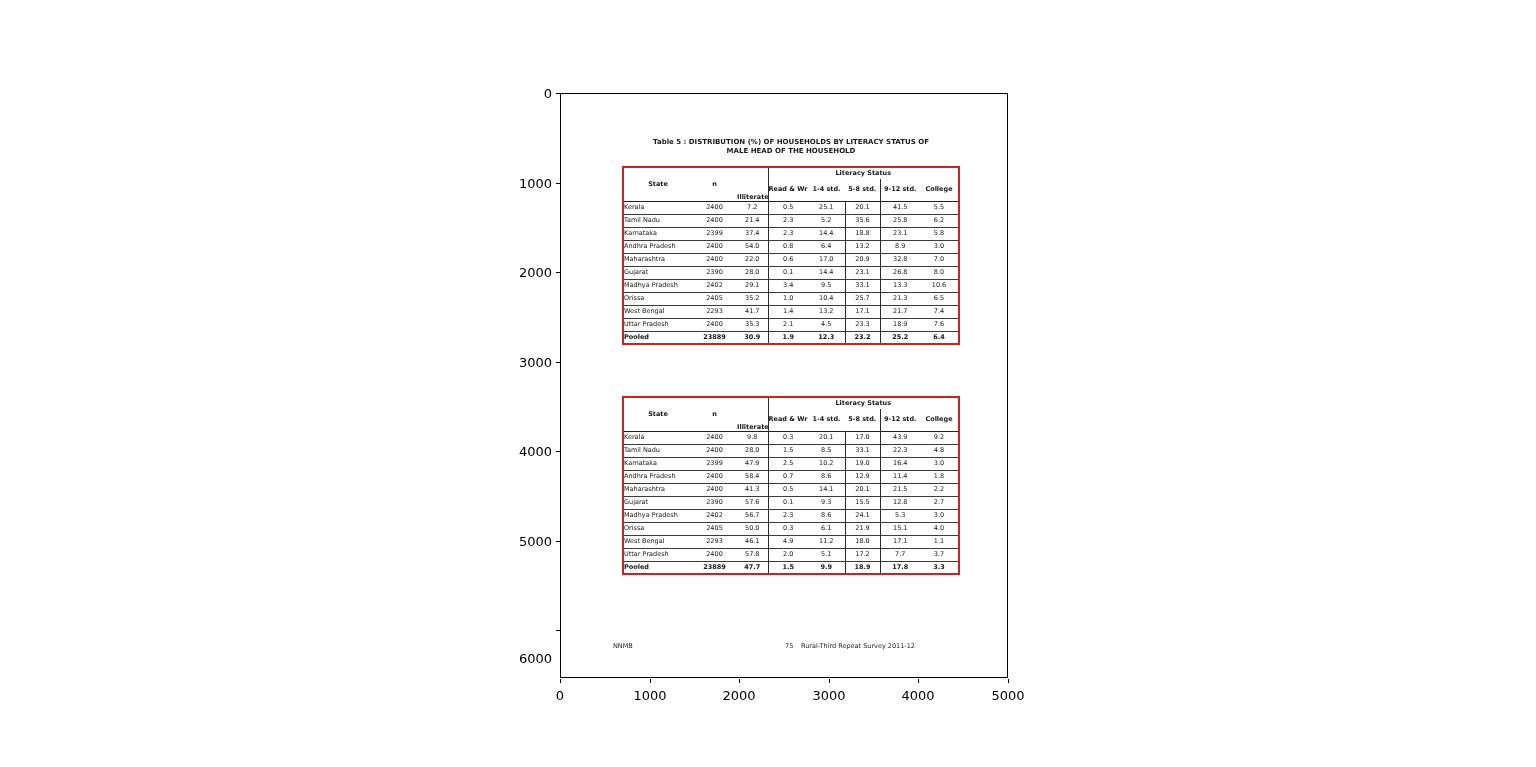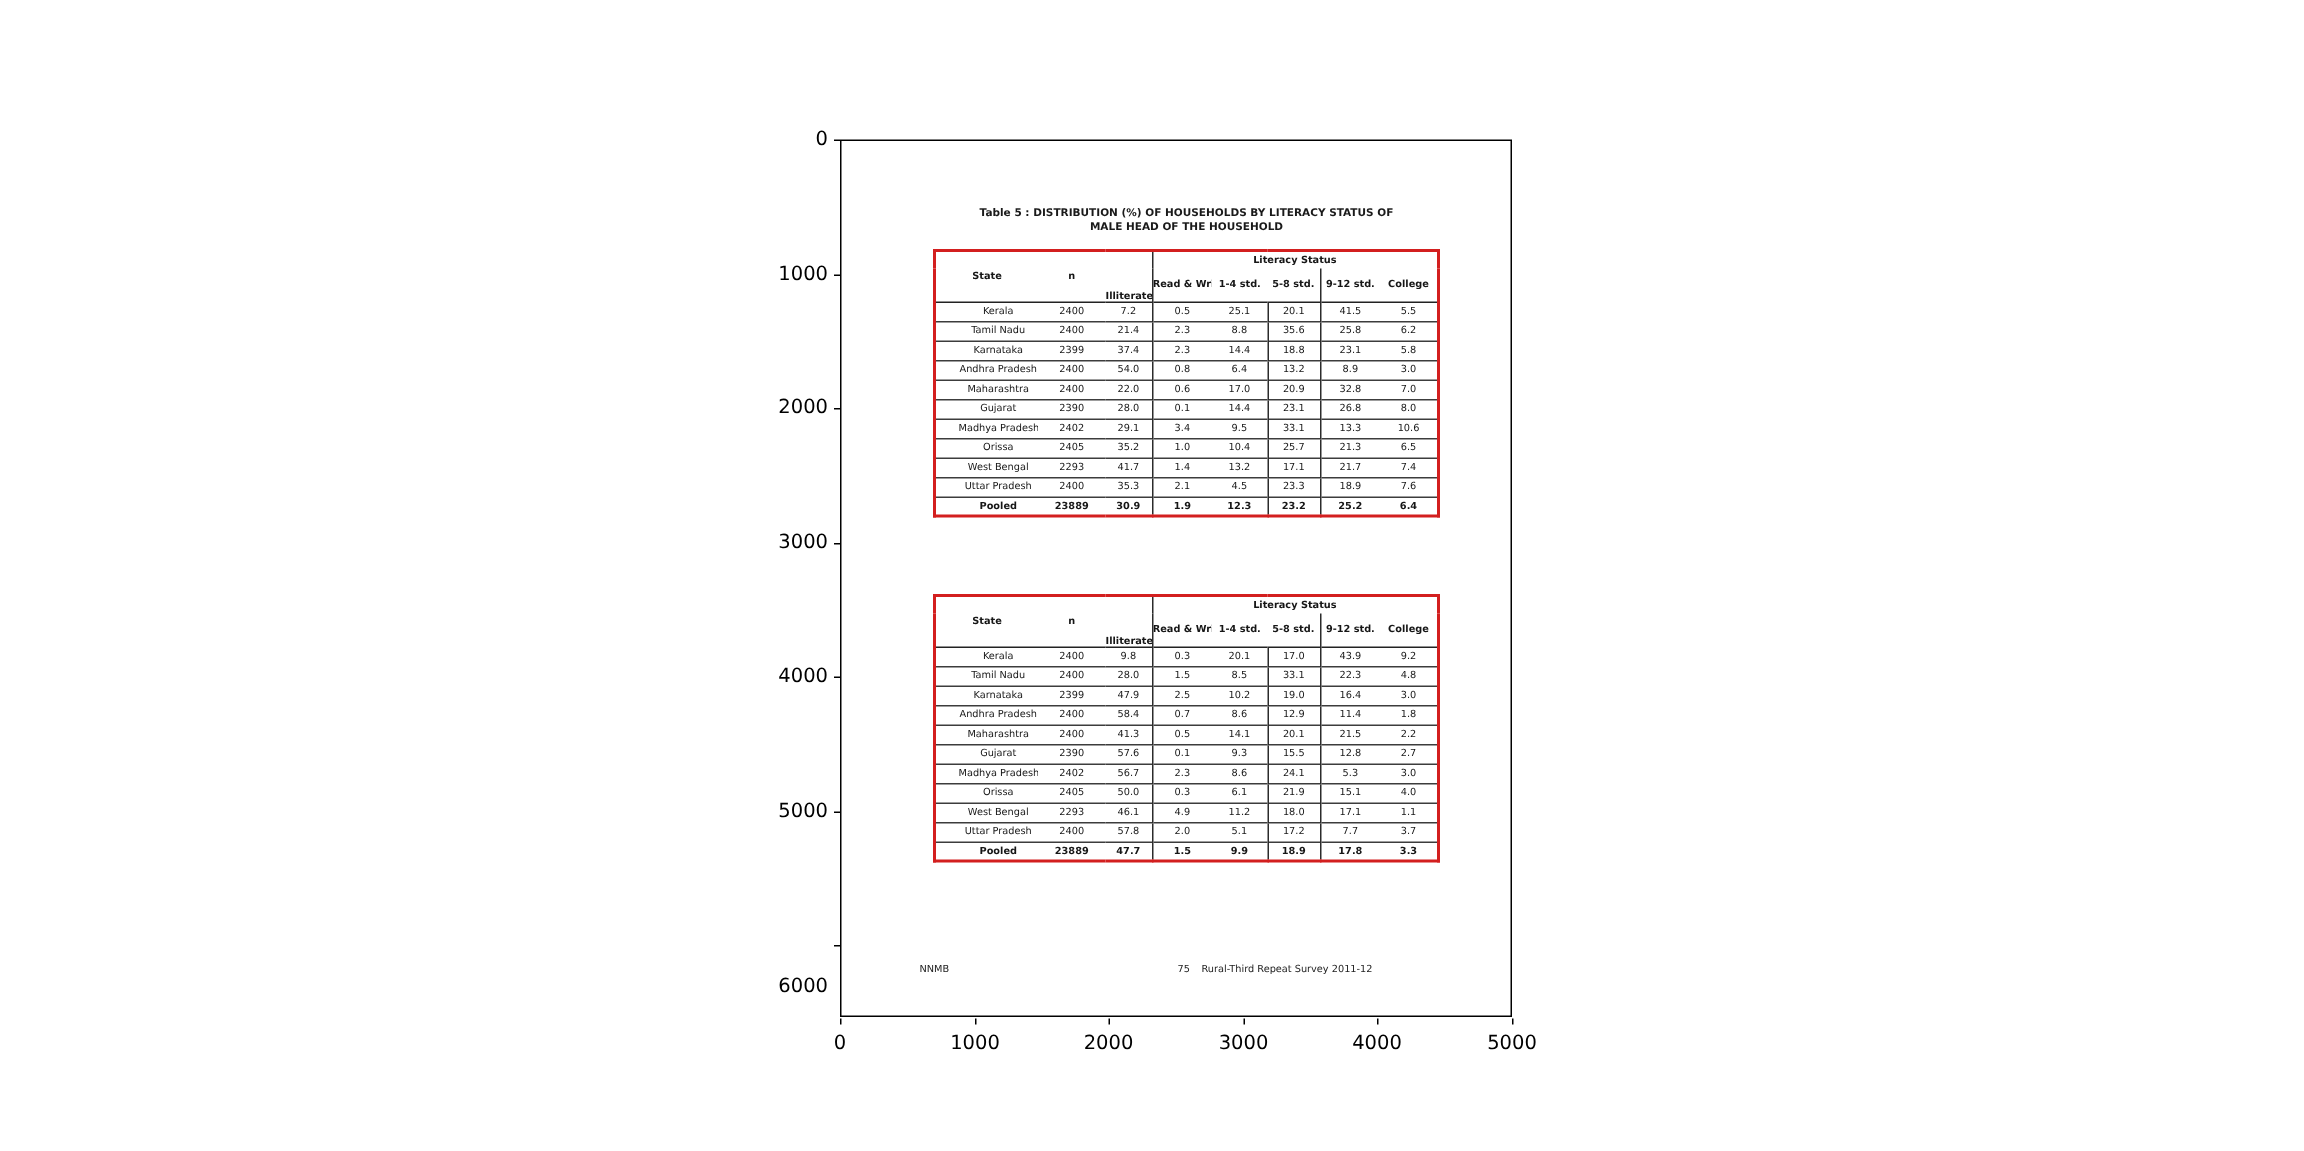--- a/index.html
+++ b/index.html
@@ -28,21 +28,21 @@
   table.dt thead th{font-weight:bold;margin-top:28px;}
   table.dt thead{border-bottom:1px solid #222;}
   tr.h1{height:12px;}
   tr.h2{height:22px;}
   th.ill{vertical-align:bottom;padding-bottom:2px;}
   th.grp{border-left:1px solid #2b2b2b;}
   th.vl{border-left:1px solid #2b2b2b;}
   th.wrap{white-space:normal;}
   table.dt tbody tr{height:13px;border-bottom:1px solid #3c3c3c;}
   table.dt tbody tr:last-child{font-weight:bold;border-top:1.5px solid #222;border-bottom:none;}
-  table.dt tbody td:first-child{text-align:center;padding-left:15px;}
+  table.dt tbody td:first-child{text-align:left;padding-left:0;}
   table.dt tbody td:nth-child(4),
   table.dt tbody td:nth-child(6),
   table.dt tbody td:nth-child(7){border-left:1px solid #2b2b2b;}
   .foot{position:absolute;top:549px;font-size:6.5px;color:#222;line-height:1;}
   .foot-left{left:52px;text-align:right;}
   .foot-center{left:224px;}
   .foot-right{left:240px;width:162px;text-align:left;}
 </style>
 </head>
 <body>
@@ -120,21 +120,21 @@
             <td>25.1</td>
             <td>20.1</td>
             <td>41.5</td>
             <td>5.5</td>
           </tr>
           <tr>
             <td>Tamil Nadu</td>
             <td>2400</td>
             <td>21.4</td>
             <td>2.3</td>
-            <td>8.8</td>
+            <td>5.2</td>
             <td>35.6</td>
             <td>25.8</td>
             <td>6.2</td>
           </tr>
           <tr>
             <td>Karnataka</td>
             <td>2399</td>
             <td>37.4</td>
             <td>2.3</td>
             <td>14.4</td>

